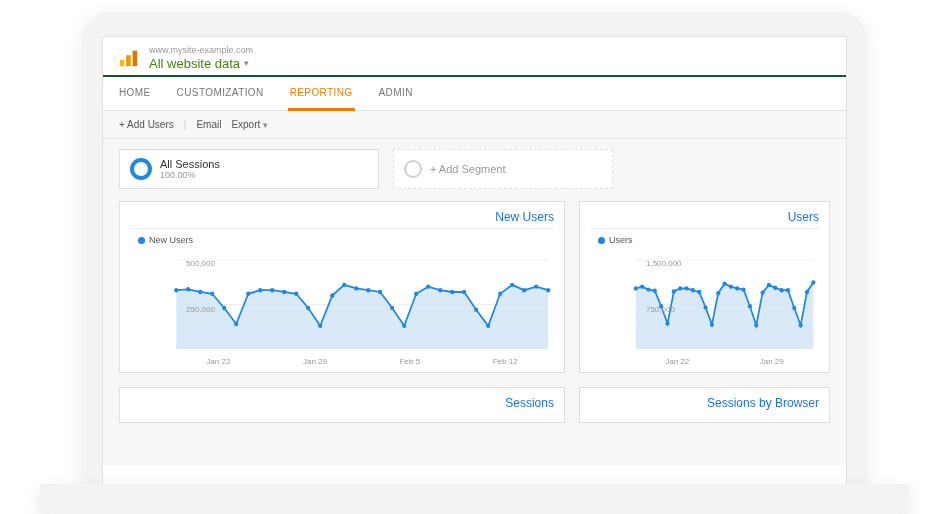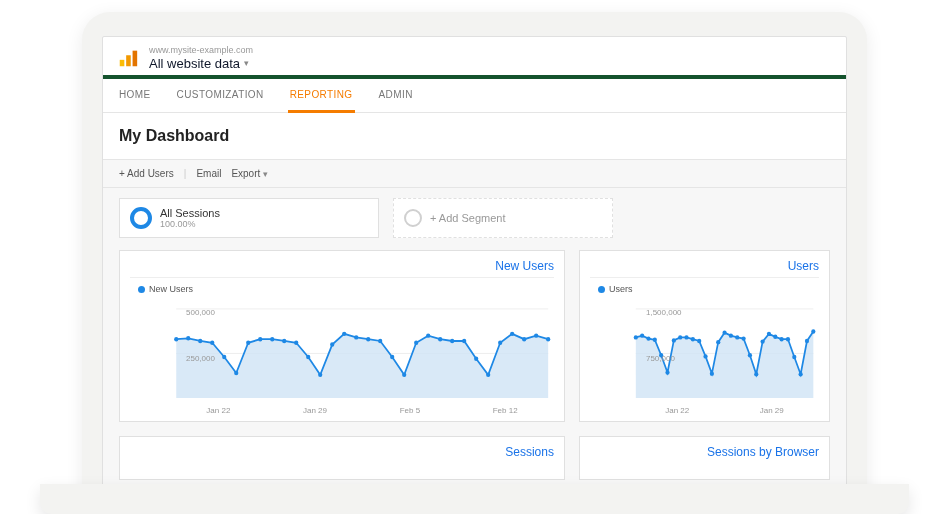--- a/index.html
+++ b/index.html
@@ -1,26 +1,26 @@
 <!DOCTYPE html>
 <html><head>
   <meta charset="utf-8">
   <style>
     * { margin: 0; padding: 0; box-sizing: border-box; font-family: Arial, Helvetica, sans-serif; }
     body { background: #fff; width: 949px; height: 514px; position: relative; overflow: hidden; }
     .laptop-frame { position: absolute; top: 12px; left: 82px; right: 82px; bottom: 0; background: #f3f3f1; border-radius: 28px 28px 0 0; padding: 24px 20px 0 20px; box-shadow: 0 4px 18px rgba(0,0,0,0.08); }
     .laptop-base { position: absolute; bottom: 0; left: 40px; right: 40px; height: 30px; background: #f3f3f1; border-radius: 0 0 12px 12px; box-shadow: 0 6px 16px rgba(0,0,0,0.10); }
     .screen { width: 100%; height: 100%; background: #fff; border: 1px solid #e0e0e0; border-radius: 2px; overflow: hidden; font-size: 11px; color: #555; }
     
-    .ga-header { display: flex; align-items: center; padding: 8px 14px 4px 14px; border-bottom: 4px solid #14532d; }
+    .ga-header { display: flex; align-items: center; padding: 8px 14px 4px 14px; border-bottom: 2px solid #14532d; }
     .ga-logo { width: 22px; height: 22px; margin-right: 10px; }
     .ga-account { line-height: 1.2; }
     .ga-url { font-size: 9px; color: #999; }
     .ga-view-row { display: flex; align-items: center; gap: 4px; }
-    .ga-view { font-size: 13px; color: #0f172a; }
+    .ga-view { font-size: 13px; color: #4d7c0f; }
     .chev { font-size: 9px; color: #888; }
     
     .ga-nav { display: flex; gap: 22px; padding: 0 14px; border-bottom: 1px solid #e5e5e5; font-size: 10px; letter-spacing: 0.4px; }
     .ga-nav-item { padding: 10px 2px; color: #777; cursor: pointer; }
     .ga-nav-item.active { color: #f57c00; border-bottom: 3px solid #f57c00; margin-bottom: -1px; }
     
     .page-title { padding: 14px 16px; font-size: 16px; font-weight: bold; color: #222; border-bottom: 1px solid #e5e5e5; }
     
     .content { background: #f7f7f7; padding: 0; height: calc(100% - 122px); overflow: hidden; }
     .toolbar { padding: 8px 16px; font-size: 10px; color: #555; border-bottom: 1px solid #e5e5e5; display: flex; align-items: center; gap: 10px; }
@@ -43,21 +43,21 @@
     .chart-wrap { position: relative; height: 110px; }
     .ytick { position: absolute; left: 12px; font-size: 8px; color: #999; transform: translateY(-50%); margin-left: 44px; }
     .xticks { display: flex; justify-content: space-around; font-size: 8px; color: #999; padding: 2px 0 2px 40px; }
     svg { display: block; }
     .grid-line { stroke: #eee; stroke-width: 1; }
     .area { fill: #cfe3f5; opacity: 0.8; }
     .lineplot { stroke: #1e88e5; stroke-width: 1.8; fill: none; }
     .pt { fill: #1e88e5; }
     
     .cards.bottom { padding-top: 4px; }
-    .cards.bottom .card { padding-bottom: 8px; }
+    .cards.bottom .card { padding-bottom: 0; }
   </style>
 </head>
 <body>
 
 <div class="laptop-frame">
   <div class="screen">
 
     <div class="ga-header">
       <svg class="ga-logo" viewBox="0 0 24 24">
         <rect x="3" y="14" width="5" height="7" fill="#fbbc04"></rect>
@@ -73,21 +73,20 @@
       </div>
     </div>
 
     <div class="ga-nav">
       <div class="ga-nav-item">HOME</div>
       <div class="ga-nav-item">CUSTOMIZATION</div>
       <div class="ga-nav-item active">REPORTING</div>
       <div class="ga-nav-item">ADMIN</div>
     </div>
 
-    <div class="page-title">My Dashboard</div>
 
     <div class="content">
 
       <div class="toolbar">
         <span>+ Add Users</span>
         <span class="sep">|</span>
         <span>Email</span>
         <span>
           <span>Export</span>
           <span class="chev">▾</span>

